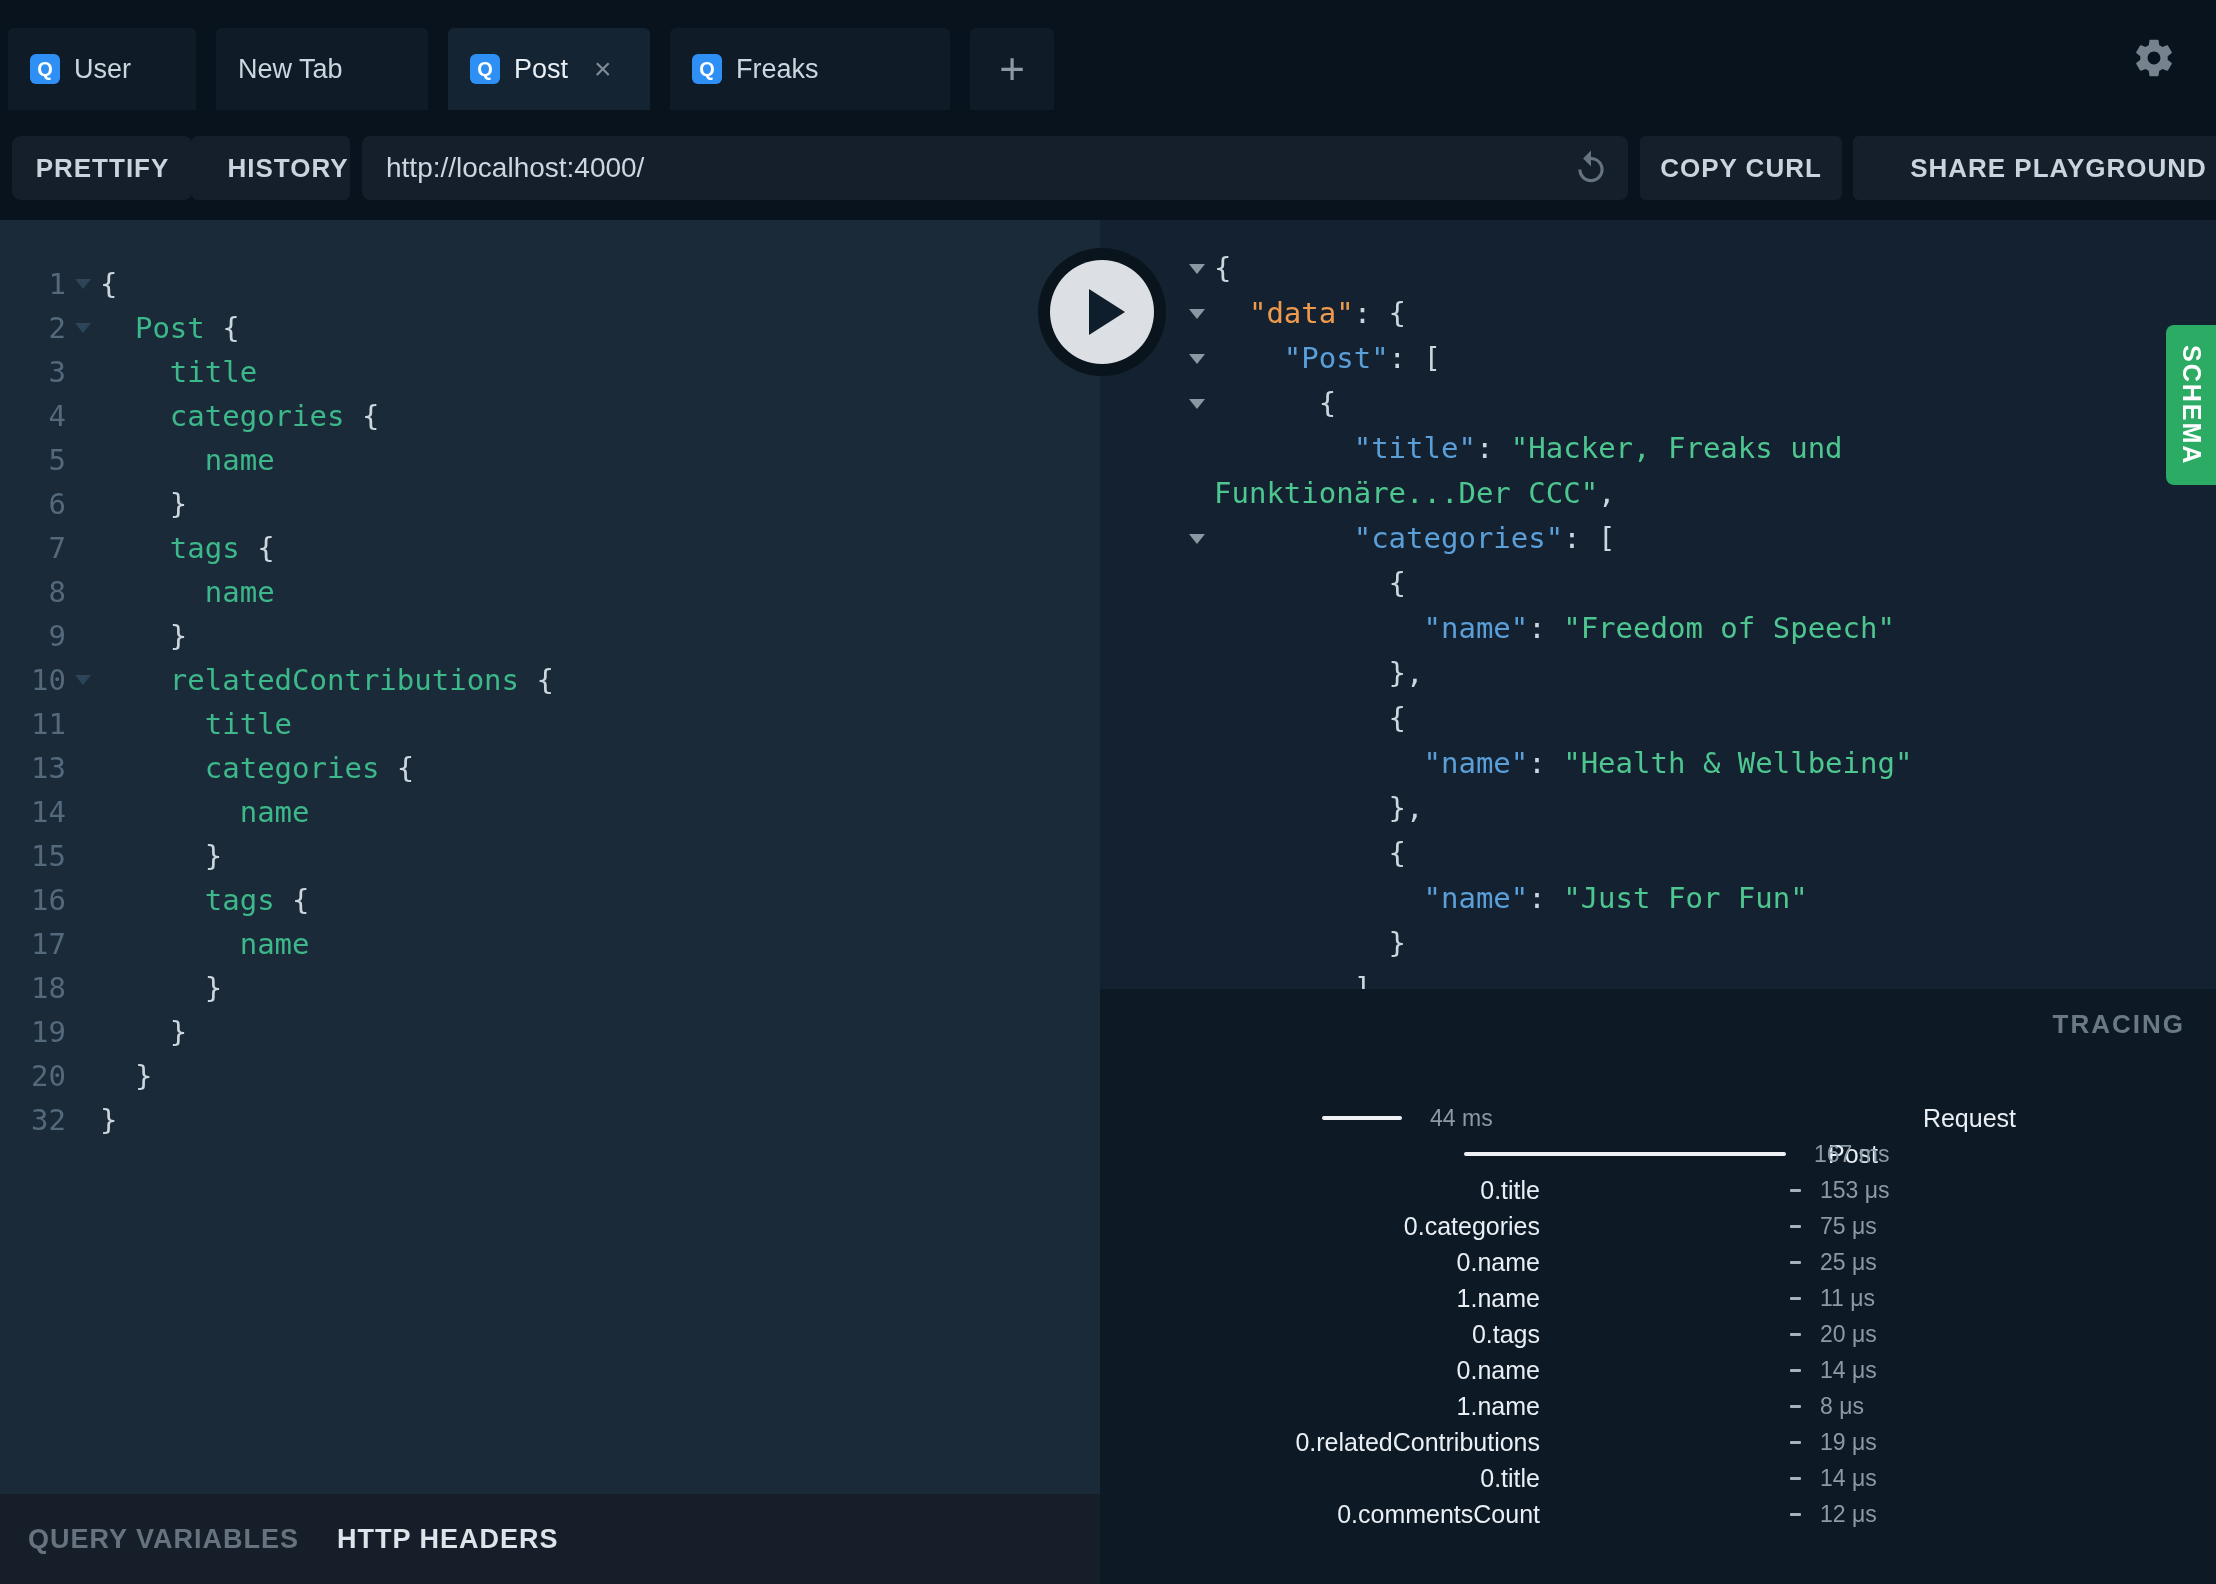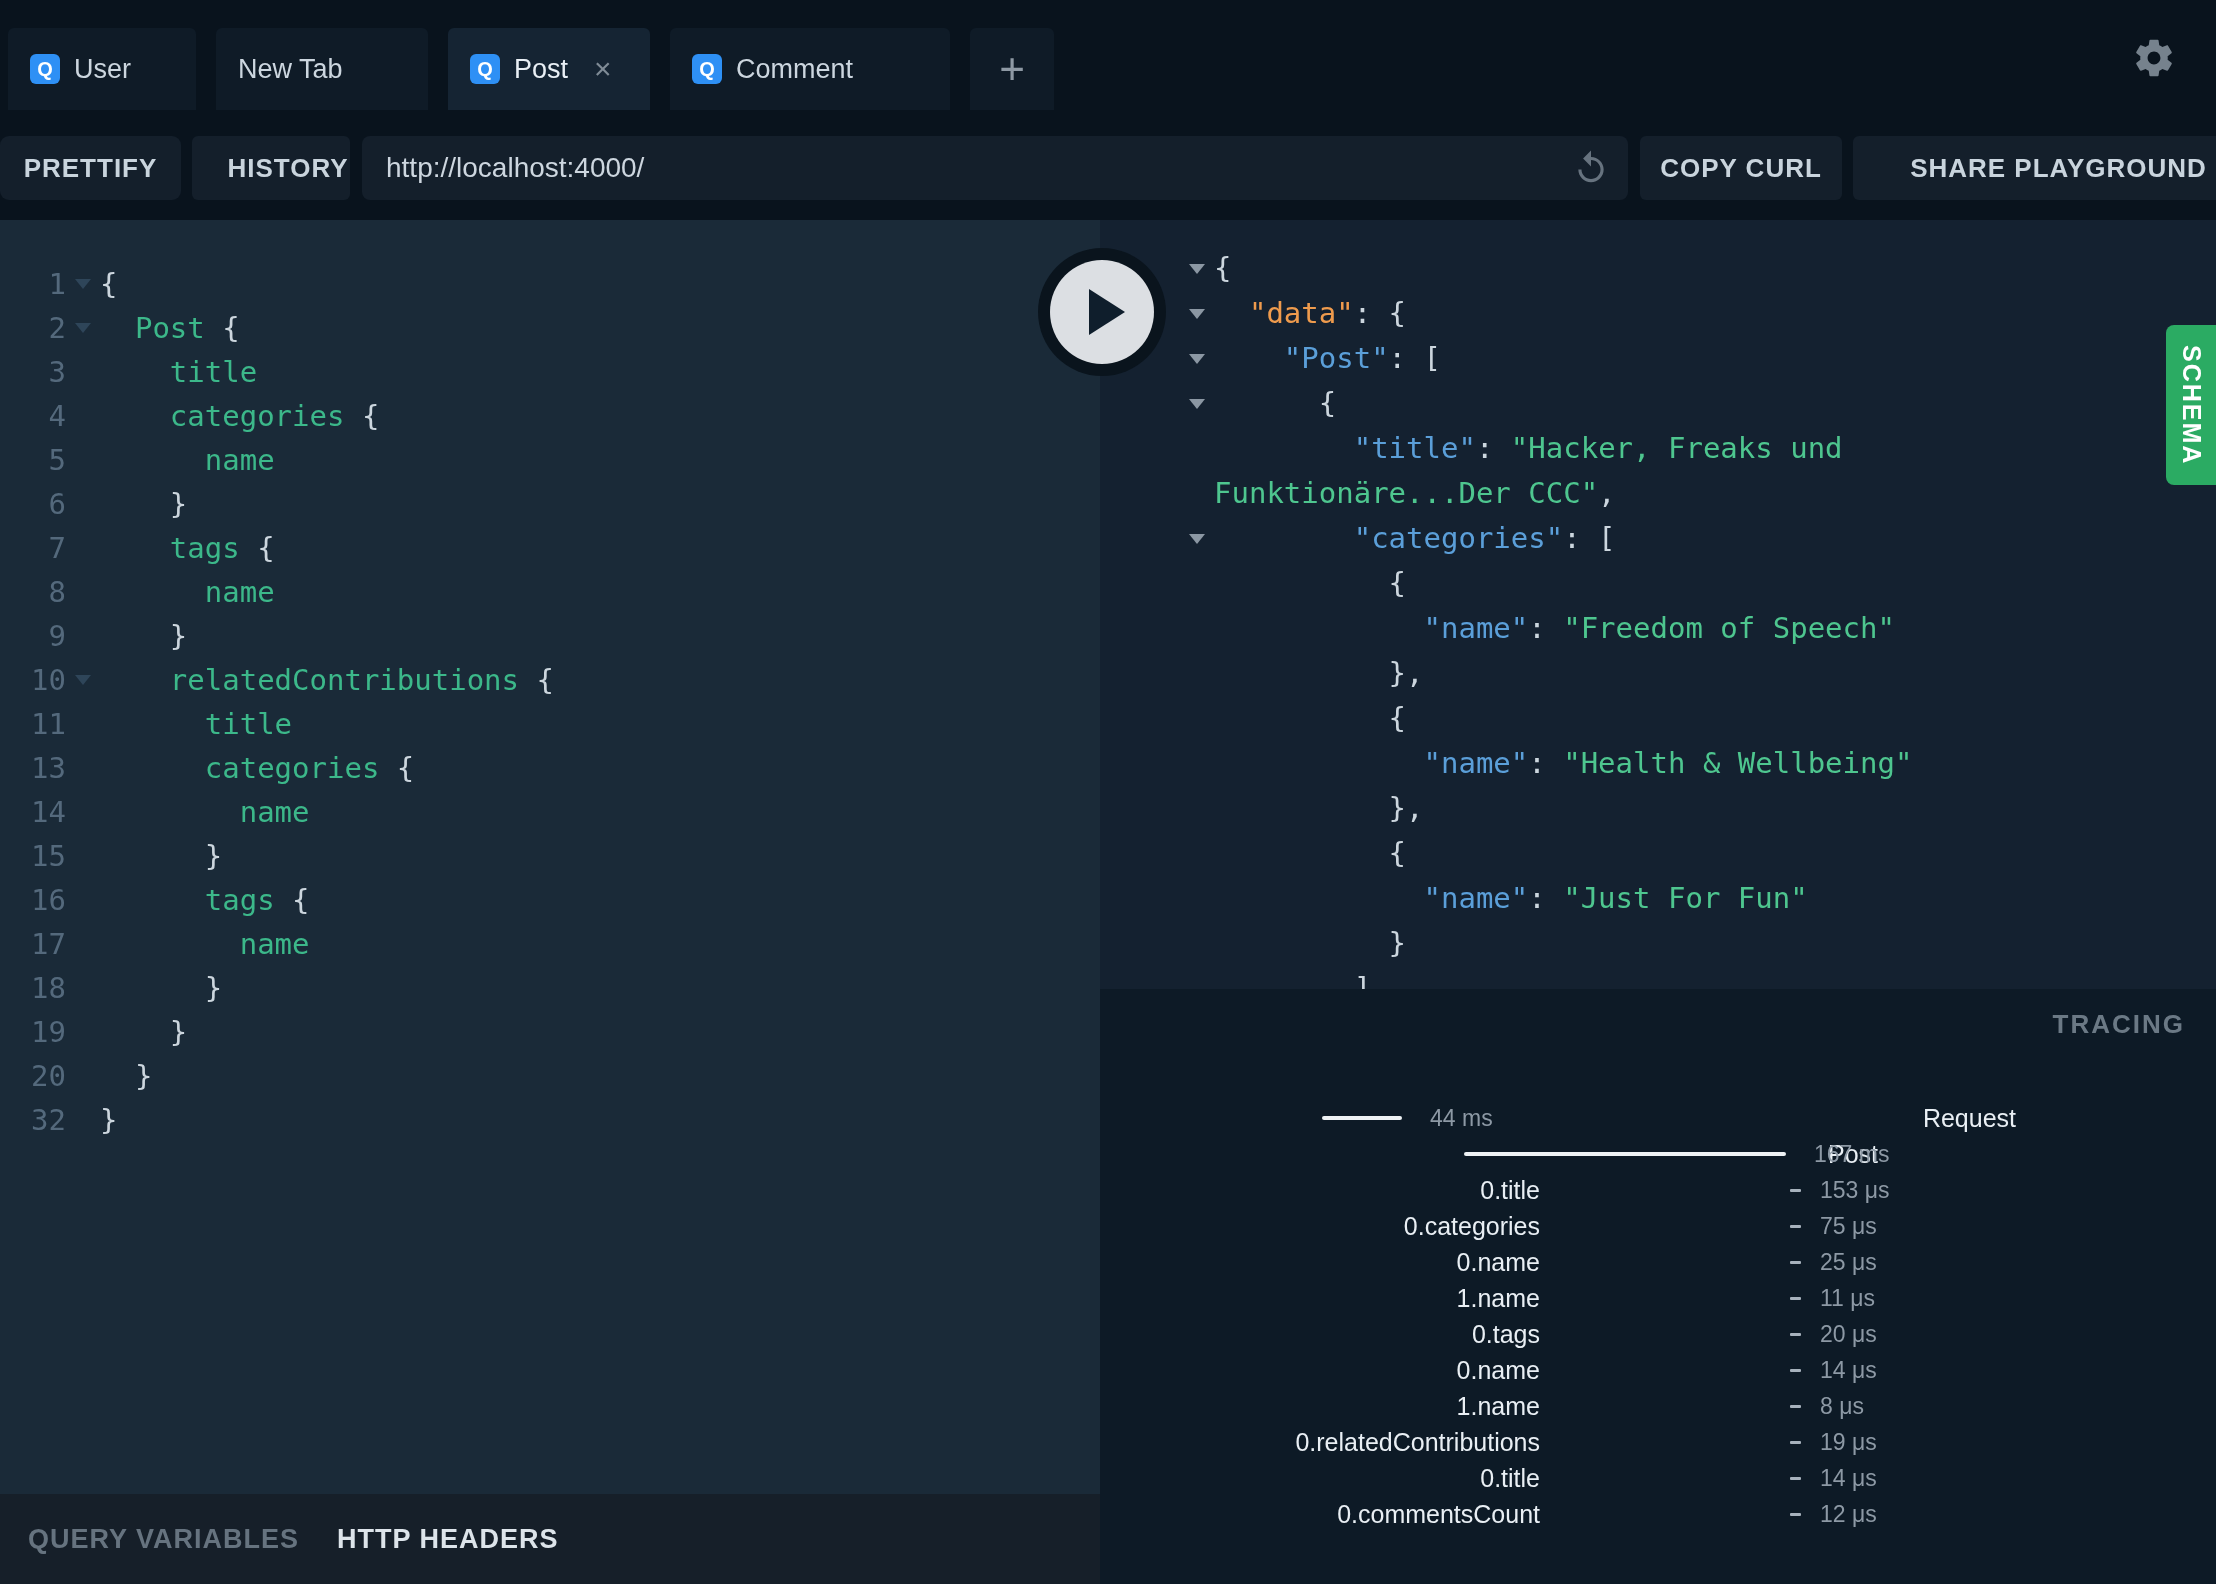--- a/index.html
+++ b/index.html
@@ -34,21 +34,21 @@
   .closex { color:#7f8b96; font-size:30px; margin-left:12px; line-height:1; }
   .plusglyph { color:#8e99a4; font-size:44px; font-weight:300; line-height:1; }
   .gear { position:absolute; right:40px; top:36px; width:44px; height:44px; cursor:pointer; }
 
   
   .tbtn {
     position:absolute; top:136px; height:64px; background:#141f2b; border-radius:6px;
     display:flex; align-items:center; justify-content:center;
     font-size:26px; font-weight:600; letter-spacing:1px; color:#c9d4dd; cursor:pointer;
   }
-  #btn-prettify { left:0;      width:181px;border-radius:9px; }
+  #btn-prettify { left:12px;      width:181px;border-radius:9px; }
   #btn-history  { left:192px;  width:158px;padding-left:34px; }
   #btn-copycurl { left:1640px; width:202px; }
   #btn-share    { left:1853px; width:411px; }
   #url-input {
     position:absolute; top:136px; left:362px; width:1266px; height:64px;
     background:#141f2b; border:none; border-radius:8px; outline:none;
     color:#cdd6df; font-size:28px; padding:0 70px 0 24px;
     font-family:"Liberation Sans", sans-serif;
   }
   #reload-icon { position:absolute; top:149px; left:1572px; width:38px; height:38px; cursor:pointer; }
@@ -129,21 +129,21 @@
   <div class="tab" id="tab-newtab">
     <span>New Tab</span>
   </div>
   <div class="tab active" id="tab-post">
     <span class="qbadge">Q</span>
     <span>Post</span>
     <span class="closex">×</span>
   </div>
   <div class="tab" id="tab-comment">
     <span class="qbadge">Q</span>
-    <span>Comment</span>
+    <span>Freaks</span>
   </div>
   <div class="tab" id="tab-plus">
     <span class="plusglyph">+</span>
   </div>
   <svg class="gear" viewBox="0 0 24 24">
     <path fill="#76828d" d="M19.43 12.98c.04-.32.07-.64.07-.98s-.03-.66-.07-.98l2.11-1.65c.19-.15.24-.42.12-.64l-2-3.46c-.12-.22-.39-.3-.61-.22l-2.49 1c-.52-.4-1.08-.73-1.69-.98l-.38-2.65C14.46 2.18 14.25 2 14 2h-4c-.25 0-.46.18-.49.42l-.38 2.65c-.61.25-1.17.59-1.69.98l-2.49-1c-.23-.09-.49 0-.61.22l-2 3.46c-.13.22-.07.49.12.64l2.11 1.65c-.04.32-.07.65-.07.98s.03.66.07.98l-2.11 1.65c-.19.15-.24.42-.12.64l2 3.46c.12.22.39.3.61.22l2.49-1c.52.4 1.08.73 1.69.98l.38 2.65c.03.24.24.42.49.42h4c.25 0 .46-.18.49-.42l.38-2.65c.61-.25 1.17-.59 1.69-.98l2.49 1c.23.09.49 0 .61-.22l2-3.46c.12-.22.07-.49-.12-.64l-2.11-1.65zM12 15.5c-1.93 0-3.5-1.57-3.5-3.5s1.57-3.5 3.5-3.5 3.5 1.57 3.5 3.5-1.57 3.5-3.5 3.5z"></path>
   </svg>
 </div>
 
 <div class="tbtn" id="btn-prettify">PRETTIFY</div>

